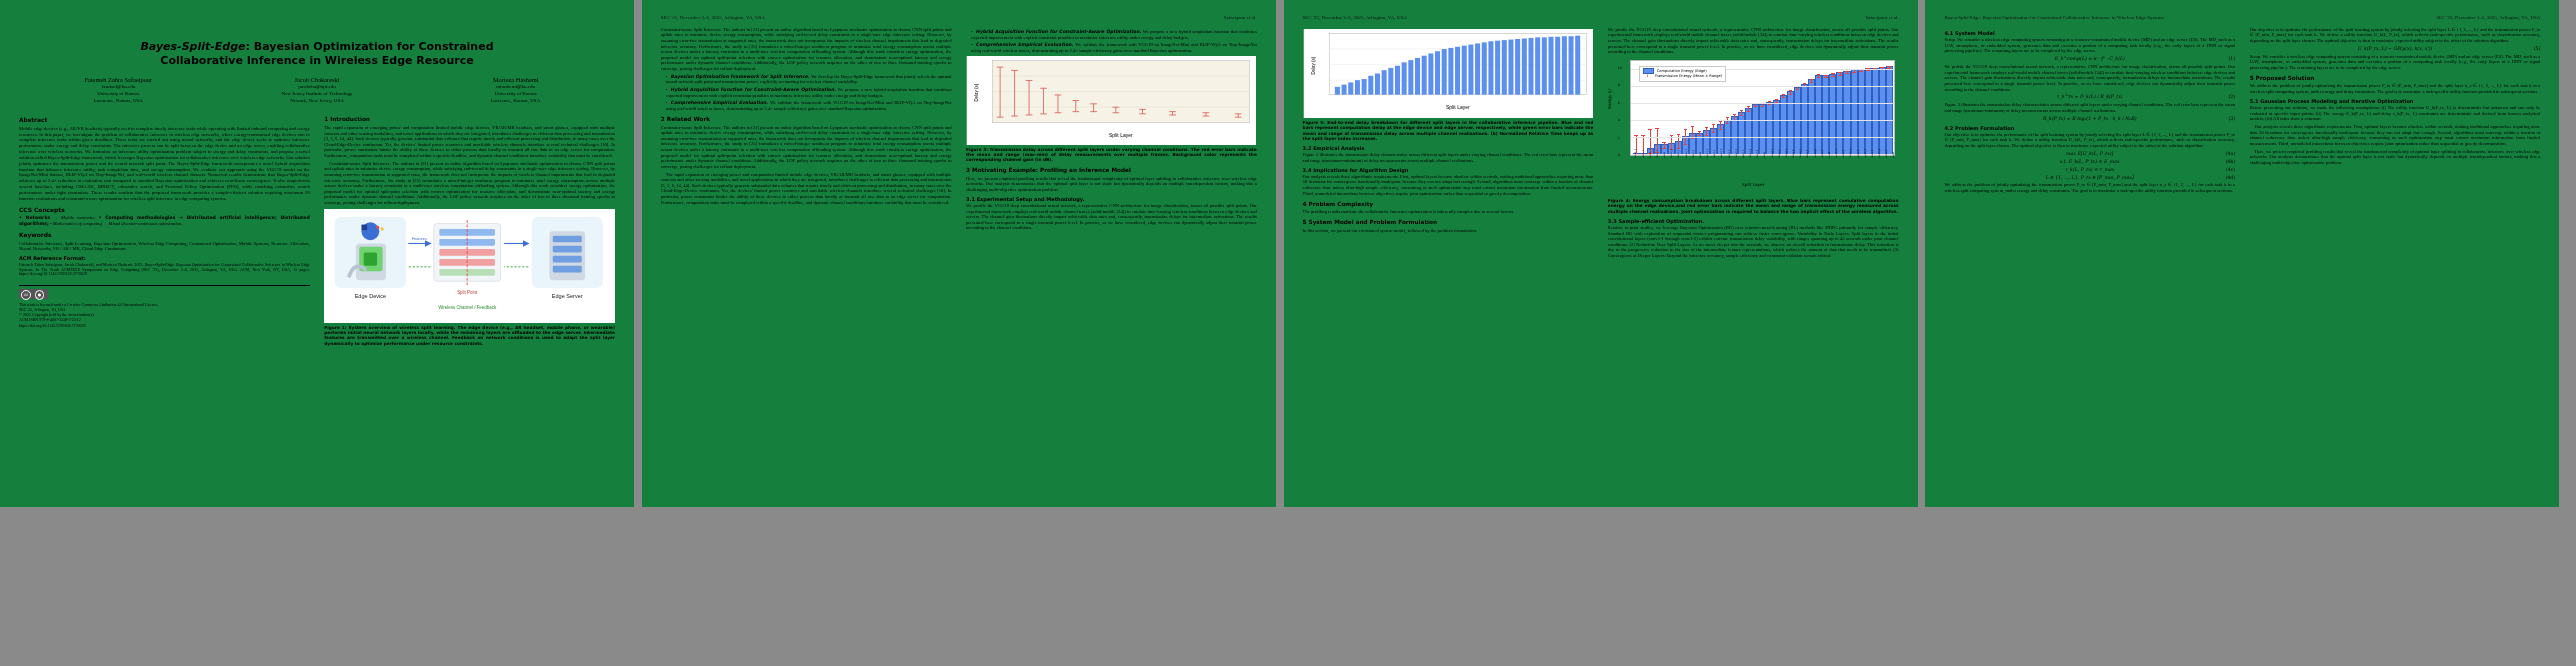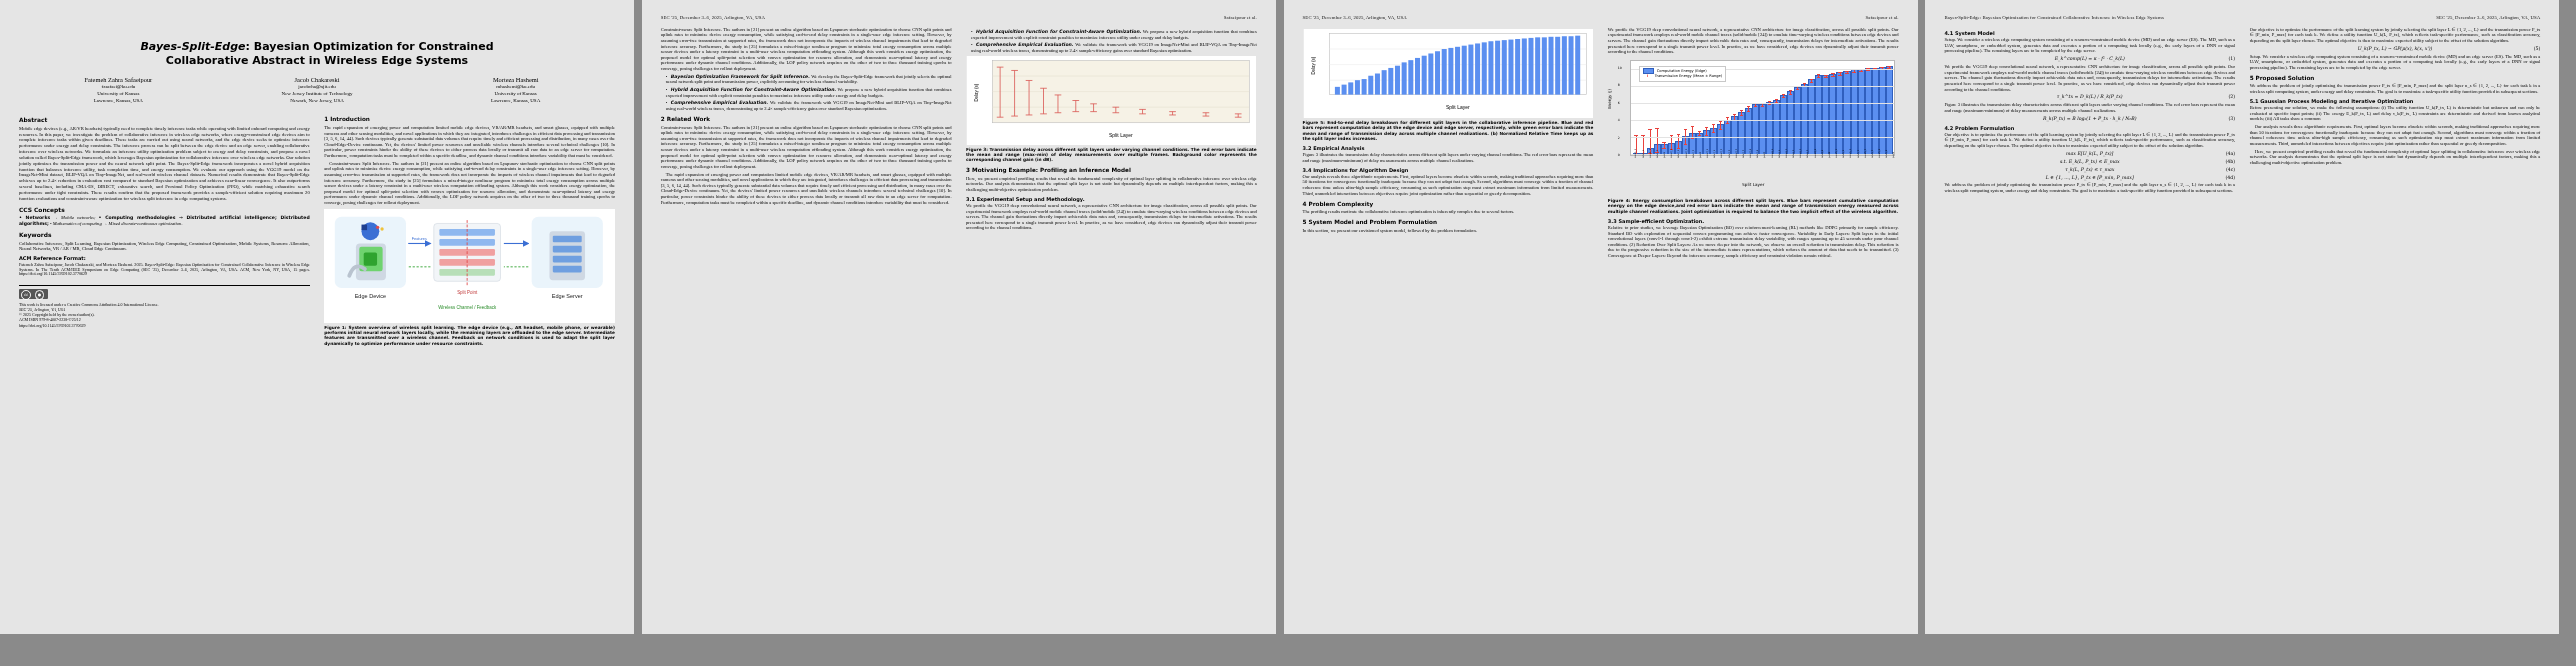--- a/index.html
+++ b/index.html
@@ -1,19 +1,19 @@
 <!DOCTYPE html>
 <html style="font-size:9px"><head>
 <meta charset="utf-8">
 <title>Bayes-Split-Edge paper</title>
 <style>
   html,body{margin:0;padding:0;background:#7a7a7a;}
   body{font-family:"Liberation Serif",serif;}
   #root{width:2576px;height:667px;background:#8a8a8a;display:flex;gap:7.8px;padding:0;box-sizing:border-box;overflow:hidden;}
-  .page{width:634px;height:634px;background:#e5e5e5;box-sizing:border-box;padding:14.5px 19px 5.6px 19px;position:relative;flex:0 0 auto;overflow:hidden;}
+  .page{width:634px;height:507px;background:#15803d;box-sizing:border-box;padding:14.5px 19px 5.6px 19px;position:relative;flex:0 0 auto;overflow:hidden;}
   .runhead{display:flex;justify-content:space-between;font-size:4.8px;color:#111;letter-spacing:0.1px;height:6.7px;}
   .runhead .rh-c{flex:1;text-align:center;}
   .runhead .rh-l{flex:0 0 auto;}
   .runhead .rh-r{flex:0 0 auto;}
   .cols{display:flex;gap:14.5px;margin-top:5.6px;height:634px;}
   .col{width:295px;font-size:4.6px;line-height:1.22;text-align:justify;hyphens:auto;color:#000;}
   .col p{margin:0 0 2.2px 0;text-indent:5px;}
   .col p.noind{text-indent:0;}
   h1.title{font-family:"DejaVu Sans",sans-serif;font-weight:bold;font-size:11px;line-height:1.22;text-align:center;margin:25.6px 0 0 0;color:#000;}
   h1.title .it{font-style:italic;}
@@ -65,21 +65,21 @@
 </style>
 </head>
 <body>
 
 <div id="root">
 
   <div class="page">
 
     <h1 class="title">
       <span class="it">Bayes-Split-Edge</span><span>: Bayesian Optimization for Constrained</span><br>
-      <span>Collaborative Abstract in Wireless Edge Systems</span>
+      <span>Collaborative Inference in Wireless Edge Resource</span>
     </h1>
 
     <div class="authors">
       <div class="author">
         <div class="nm">Fatemeh Zahra Safaeipour</div>
         <div class="em">fzsafaei@ku.edu</div>
         <div class="af">University of Kansas</div>
         <div class="af">Lawrence, Kansas, USA</div>
       </div>
       <div class="author">

